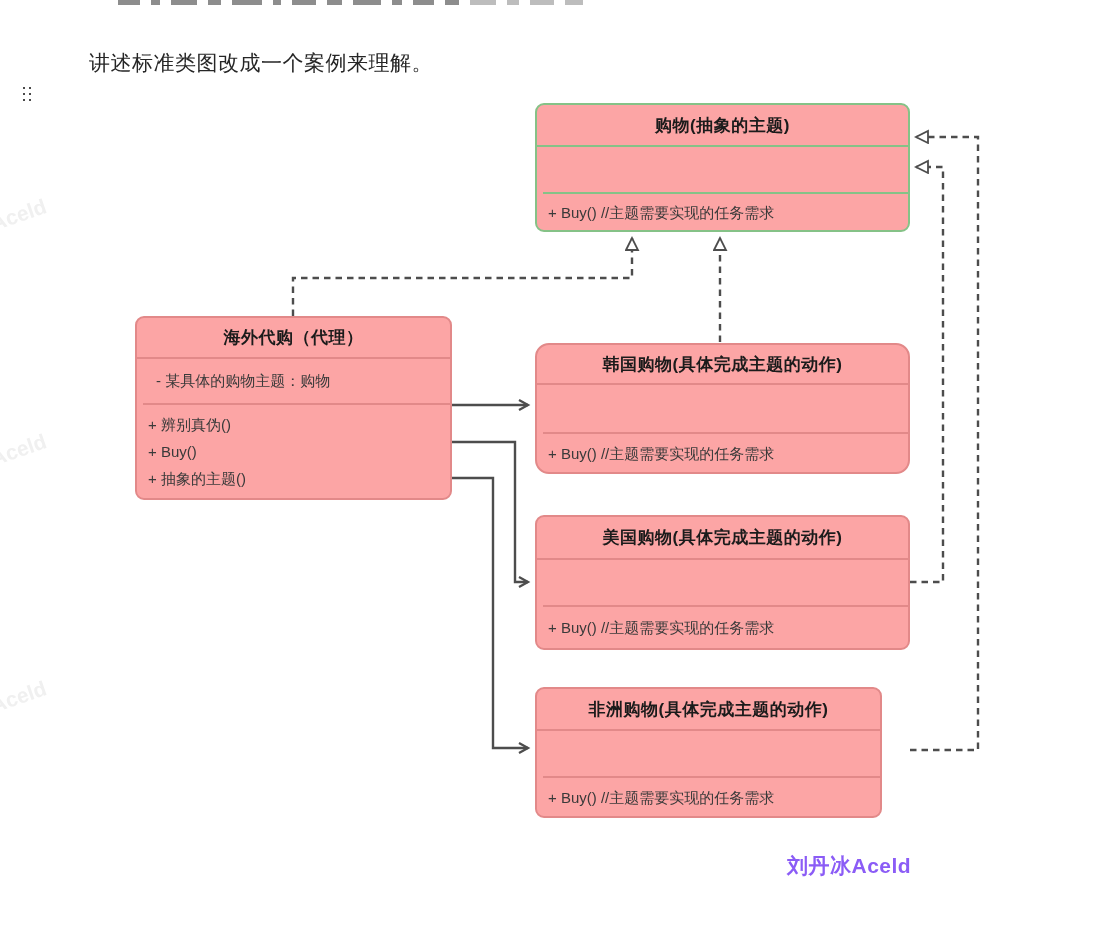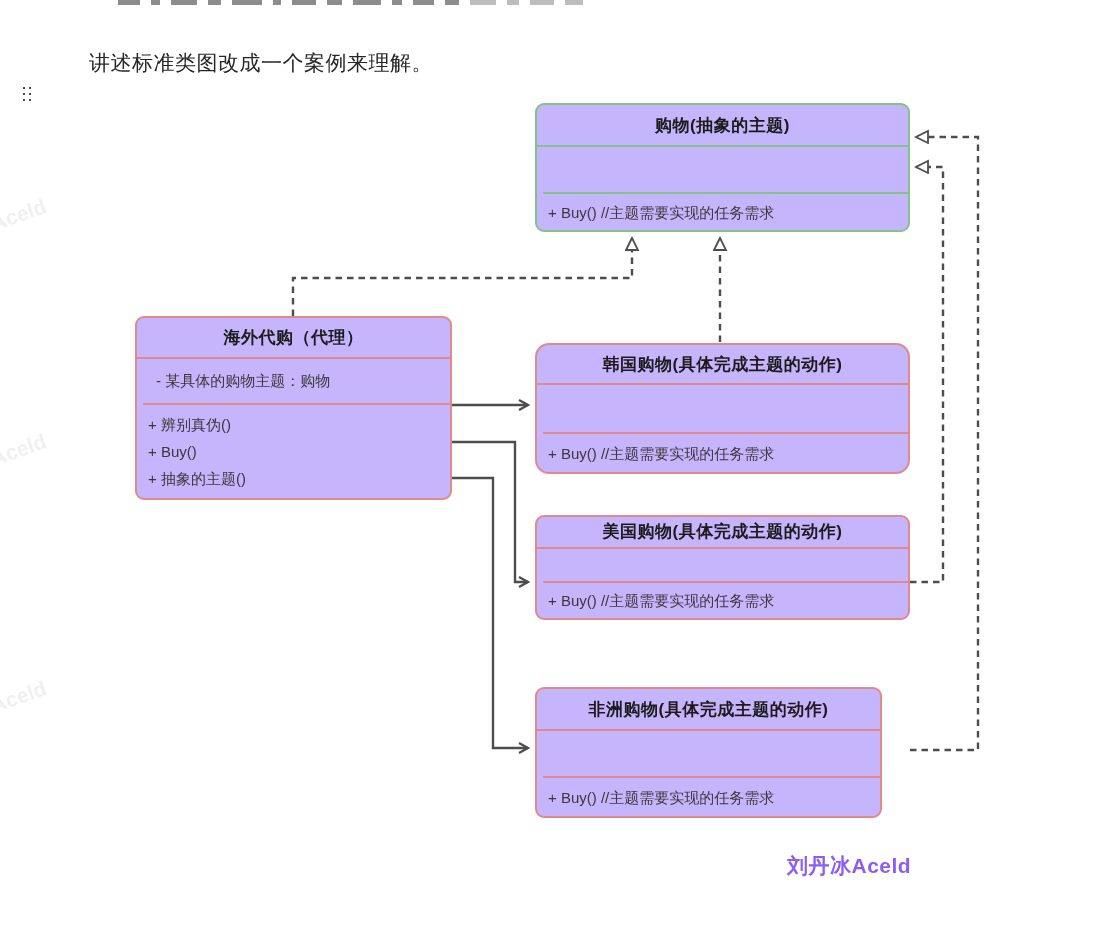--- a/index.html
+++ b/index.html
@@ -19,21 +19,21 @@
 
   
   .drag-handle{
     position:absolute;left:20px;top:84px;width:12px;height:17px;
     background-image:radial-gradient(#4a4a4a 1.3px, transparent 1.45px);
     background-size:6px 6px;background-position:1px 1px;
     cursor:grab;
   }
 
   
-  .uml-box{position:absolute;background:#c4b5fd;border-radius:9px;box-sizing:border-box;border:2.5px solid;display:flex;flex-direction:column;}
+  .uml-box{position:absolute;background:#fca5a5;border-radius:9px;box-sizing:border-box;border:2.5px solid;display:flex;flex-direction:column;}
   .uml-box.green{border-color:#85c287;}
   .uml-box.red{border-color:#e28989;}
   .uml-box .sec-title{
     display:flex;align-items:center;justify-content:center;
     font-weight:bold;font-size:17px;color:#1b1b1b;
     border-bottom:2.5px solid;border-color:inherit;letter-spacing:.5px;
   }
   .uml-box .sec-attrs{border-bottom:2.5px solid;border-color:inherit;display:flex;align-items:center;padding:0 13px;margin-left:6px;}
   .uml-box .sec-methods{flex:1;display:flex;flex-direction:column;justify-content:center;padding:4px 11px;}
   .uml-text{font-family:Liberation Sans, sans-serif;font-size:15px;color:#3a3a3a;white-space:pre;}
@@ -109,21 +109,21 @@
 </div>
 
 <div class="uml-box red" style="left:535px;top:343px;width:375px;height:131px;border-radius:14px;">
   <div class="sec-title" style="height:38px;">韩国购物(具体完成主题的动作)</div>
   <div class="sec-attrs" style="height:47px;"></div>
   <div class="sec-methods">
     <div class="uml-text m-row">+ Buy() //主题需要实现的任务需求</div>
   </div>
 </div>
 
-<div class="uml-box red" style="left:535px;top:515px;width:375px;height:105px;">
+<div class="uml-box red" style="left:535px;top:515px;width:375px;height:135px;">
   <div class="sec-title" style="height:41px;">美国购物(具体完成主题的动作)</div>
   <div class="sec-attrs" style="height:45px;"></div>
   <div class="sec-methods">
     <div class="uml-text m-row">+ Buy() //主题需要实现的任务需求</div>
   </div>
 </div>
 
 <div class="uml-box red" style="left:535px;top:687px;width:347px;height:131px;">
   <div class="sec-title" style="height:40px;">非洲购物(具体完成主题的动作)</div>
   <div class="sec-attrs" style="height:45px;"></div>

